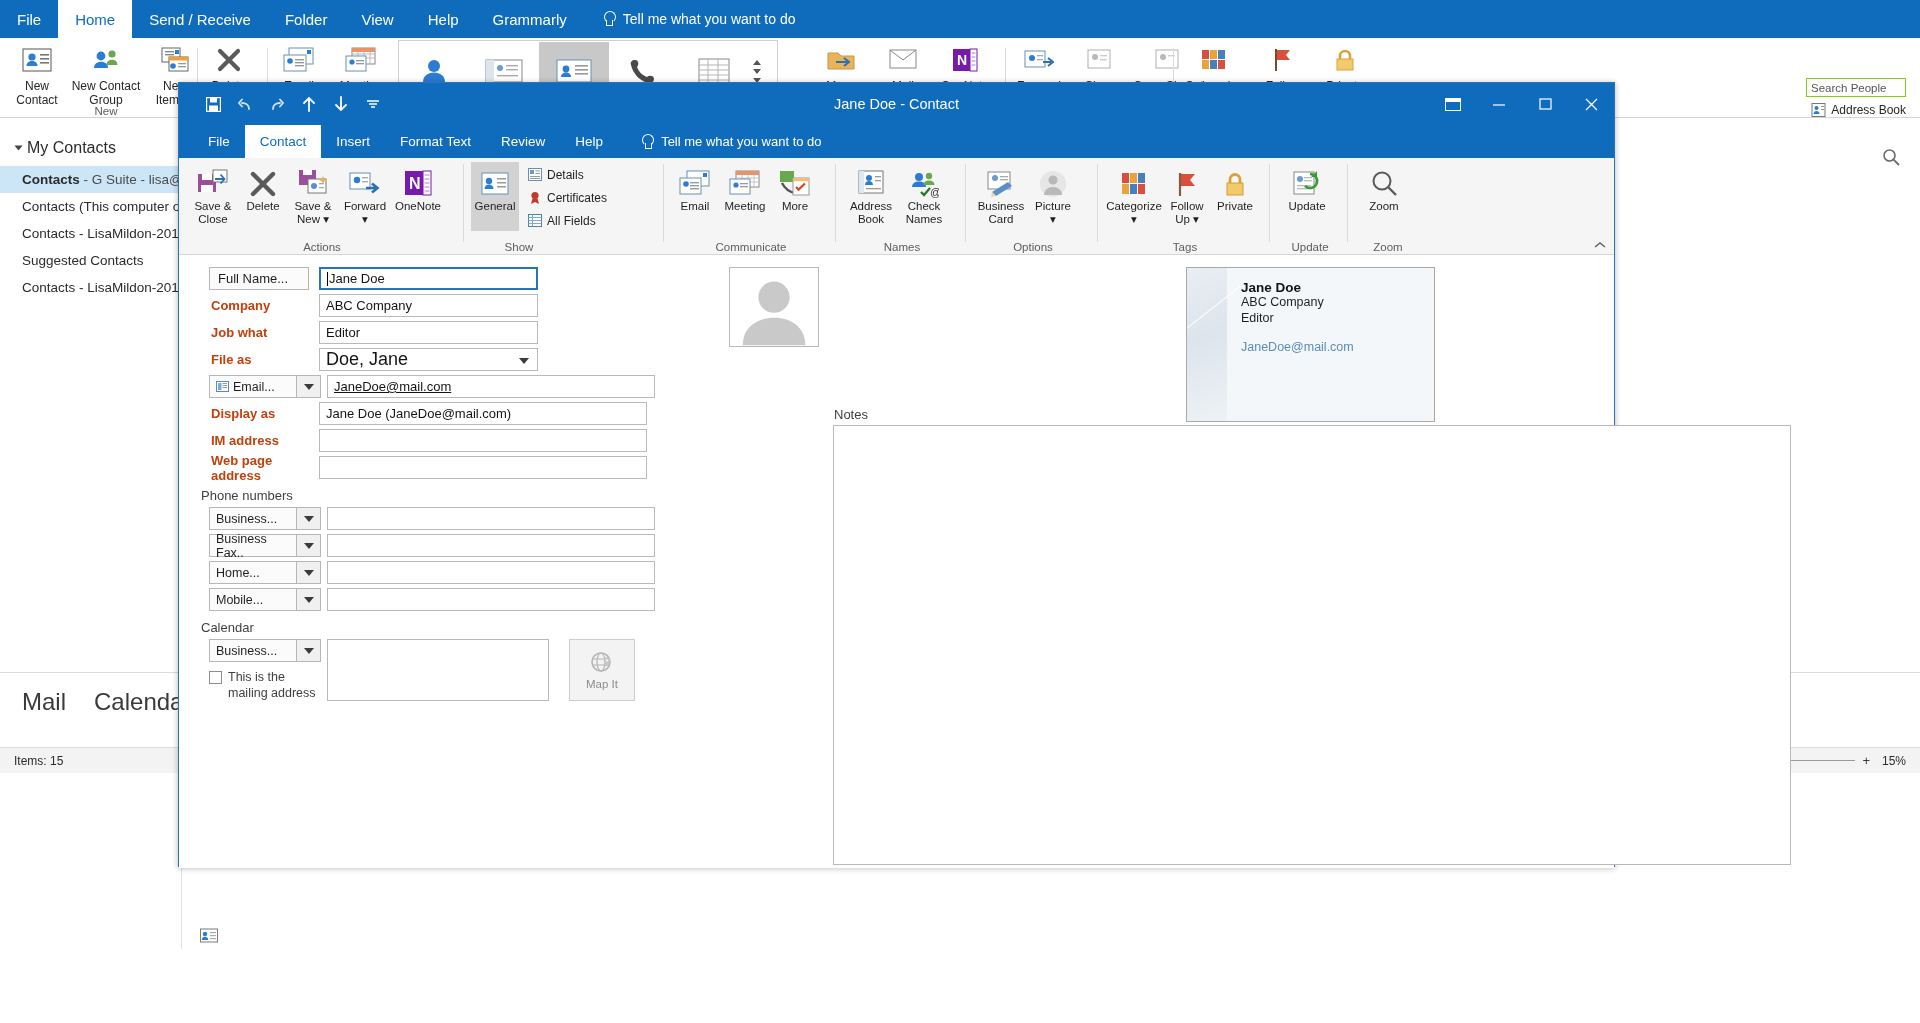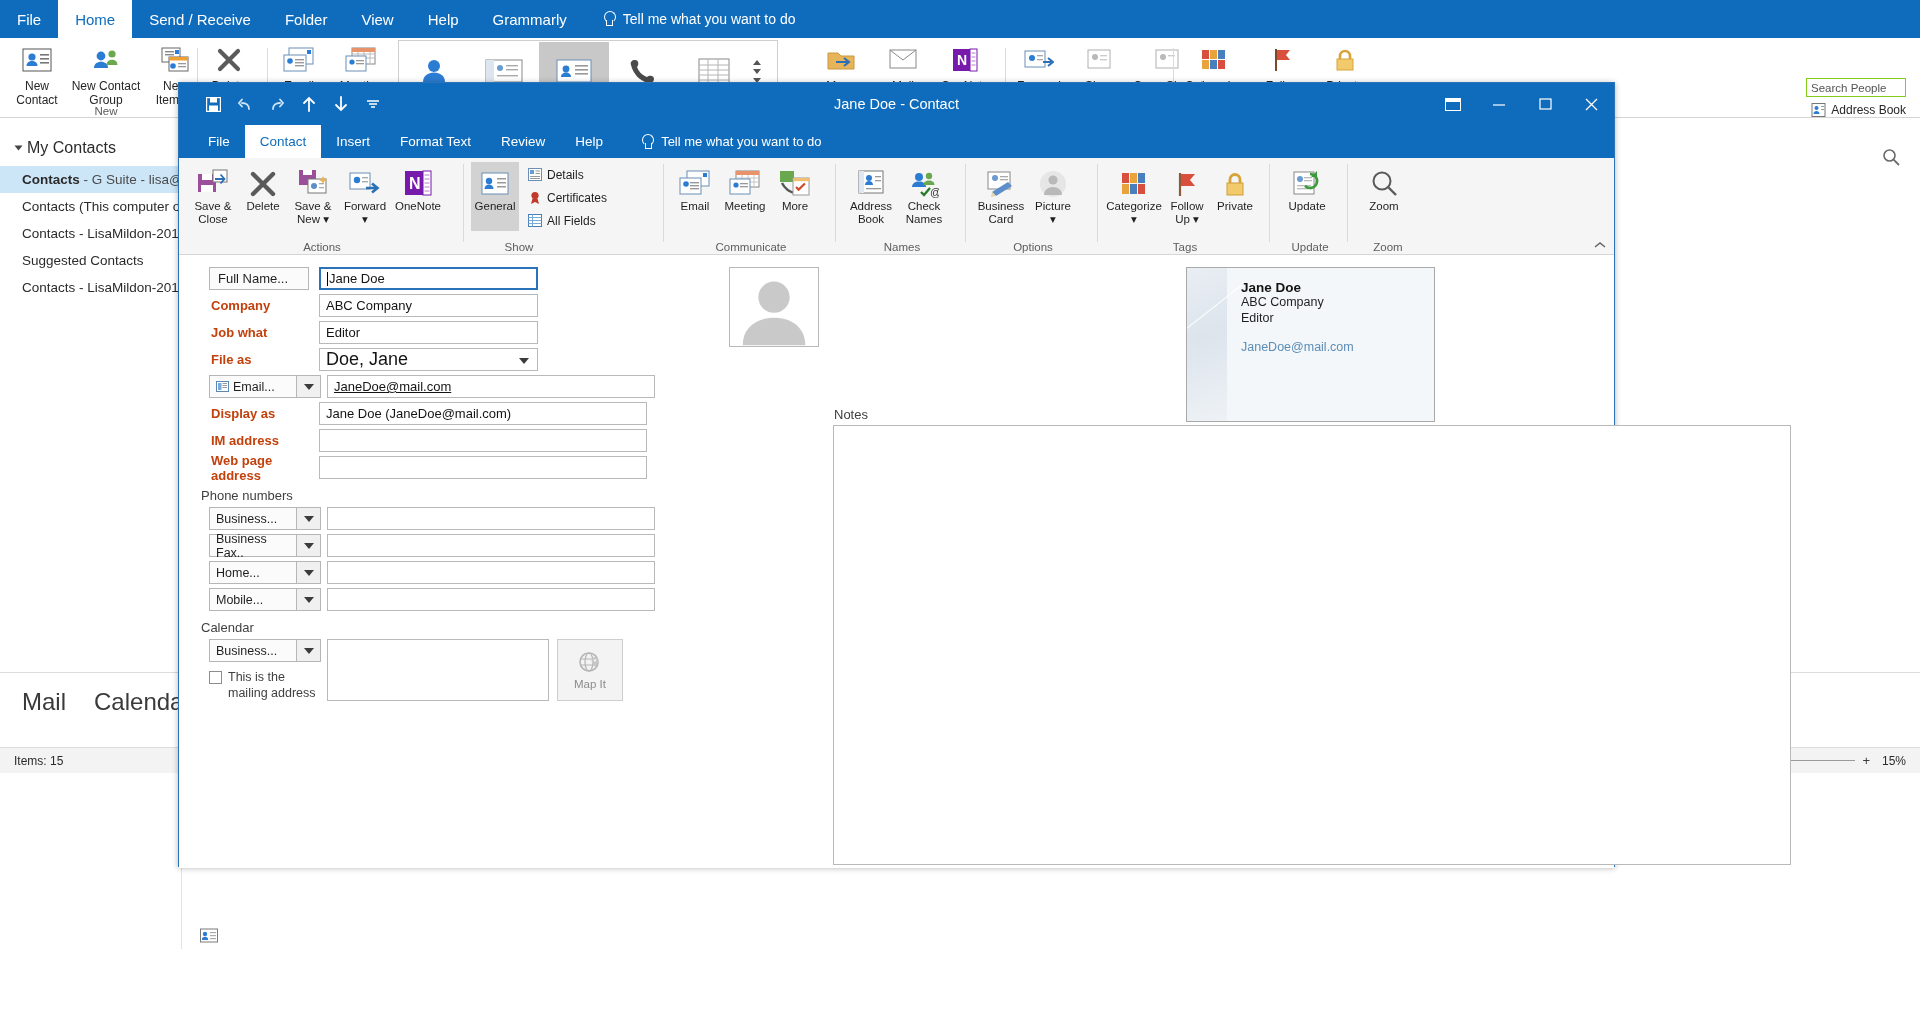--- a/index.html
+++ b/index.html
@@ -275,21 +275,21 @@
 
   .addr-block { display: flex; margin-top: 4px; }
   .addr-left { width: 120px; }
   .addr-check { display: flex; gap: 6px; margin: 8px 0 0 8px; font-size: 12.5px; color: #3f3f3f; line-height: 1.25; }
   .chkbox { width: 13px; height: 13px; border: 1px solid #8d8d8d; background: #fff; flex: none; margin-top: 1px; }
   .addr-text {
     width: 222px; height: 62px; border: 1px solid #b9b9b9; background: #fff; margin-left: 6px;
   }
   .mapit {
     width: 66px; height: 62px; border: 1px solid #cdcdcd; background: #f3f3f3;
-    margin-left: 8px; display: flex; flex-direction: column; align-items: center;
+    margin-left: 20px; display: flex; flex-direction: column; align-items: center;
     justify-content: center; gap: 3px; font-size: 11.5px; color: #8d8d8d;
   }
 
   
   .bcard {
     position: absolute; left: 1007px; top: 12px;
     width: 249px; height: 155px; border: 1px solid #a9a9a9; background: #fdfdfd;
     display: flex; overflow: hidden;
   }
   .bcard-strip {

